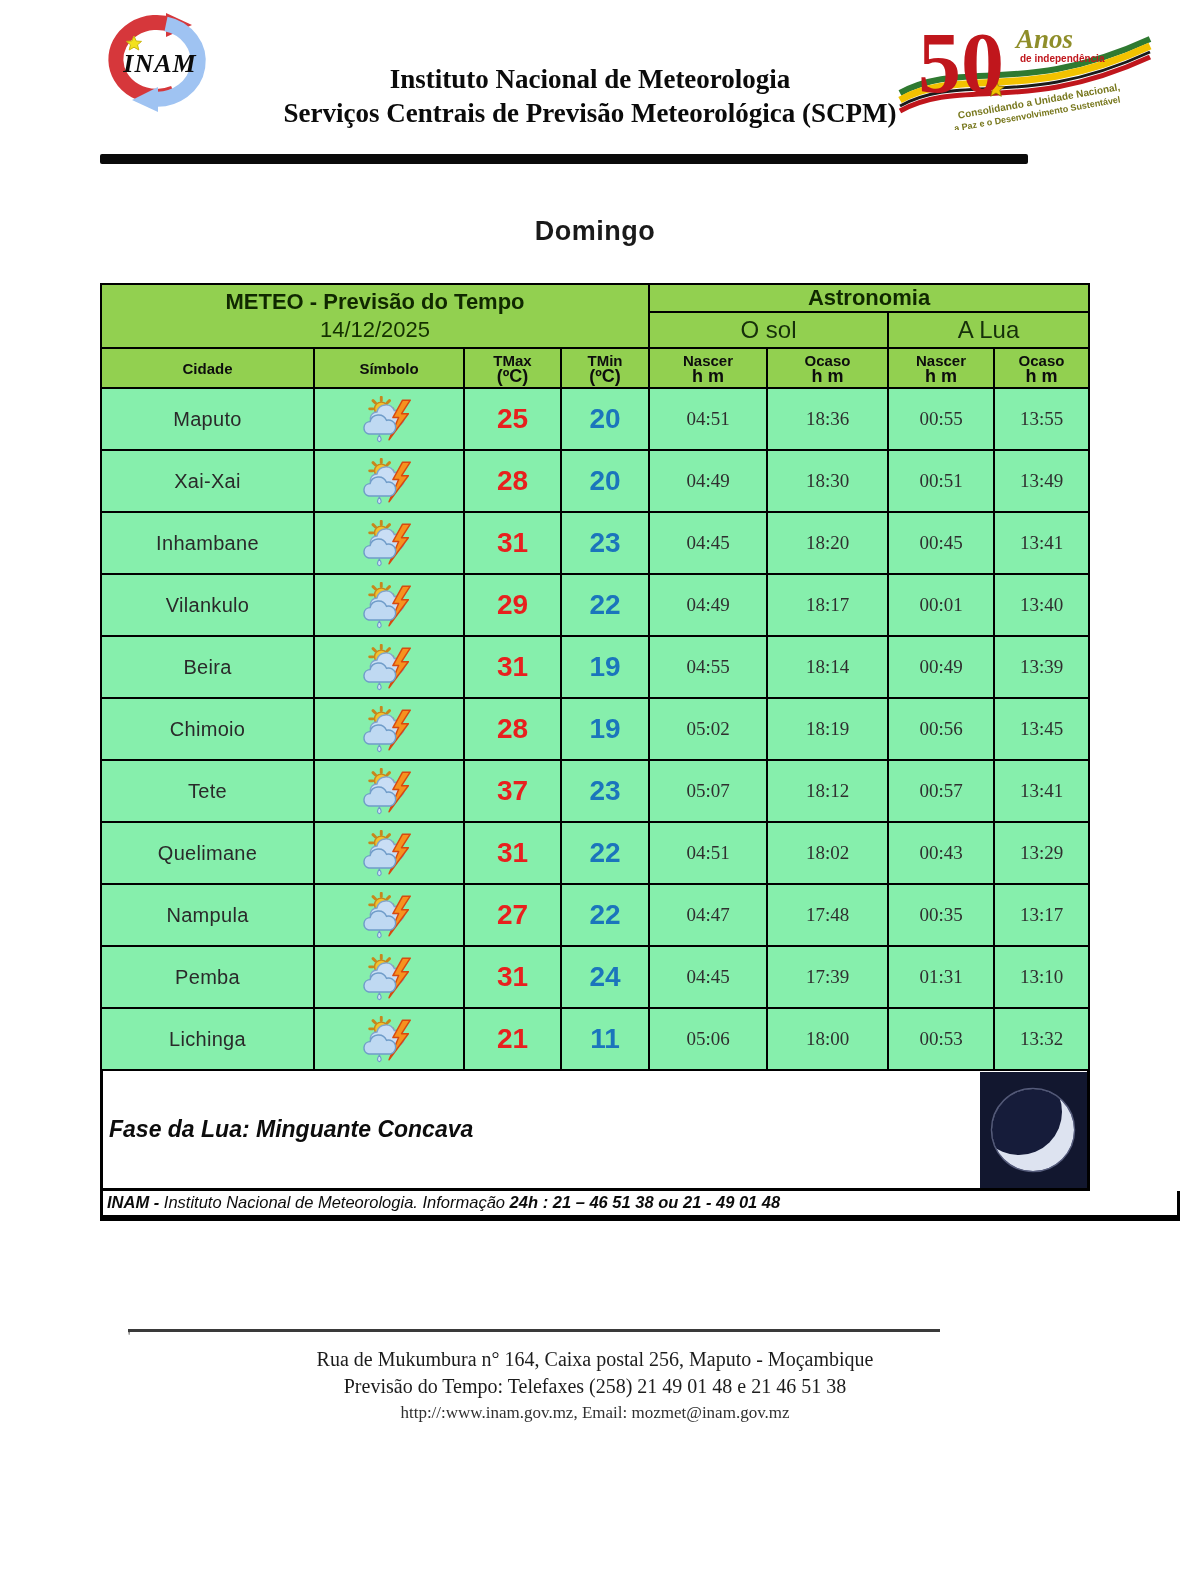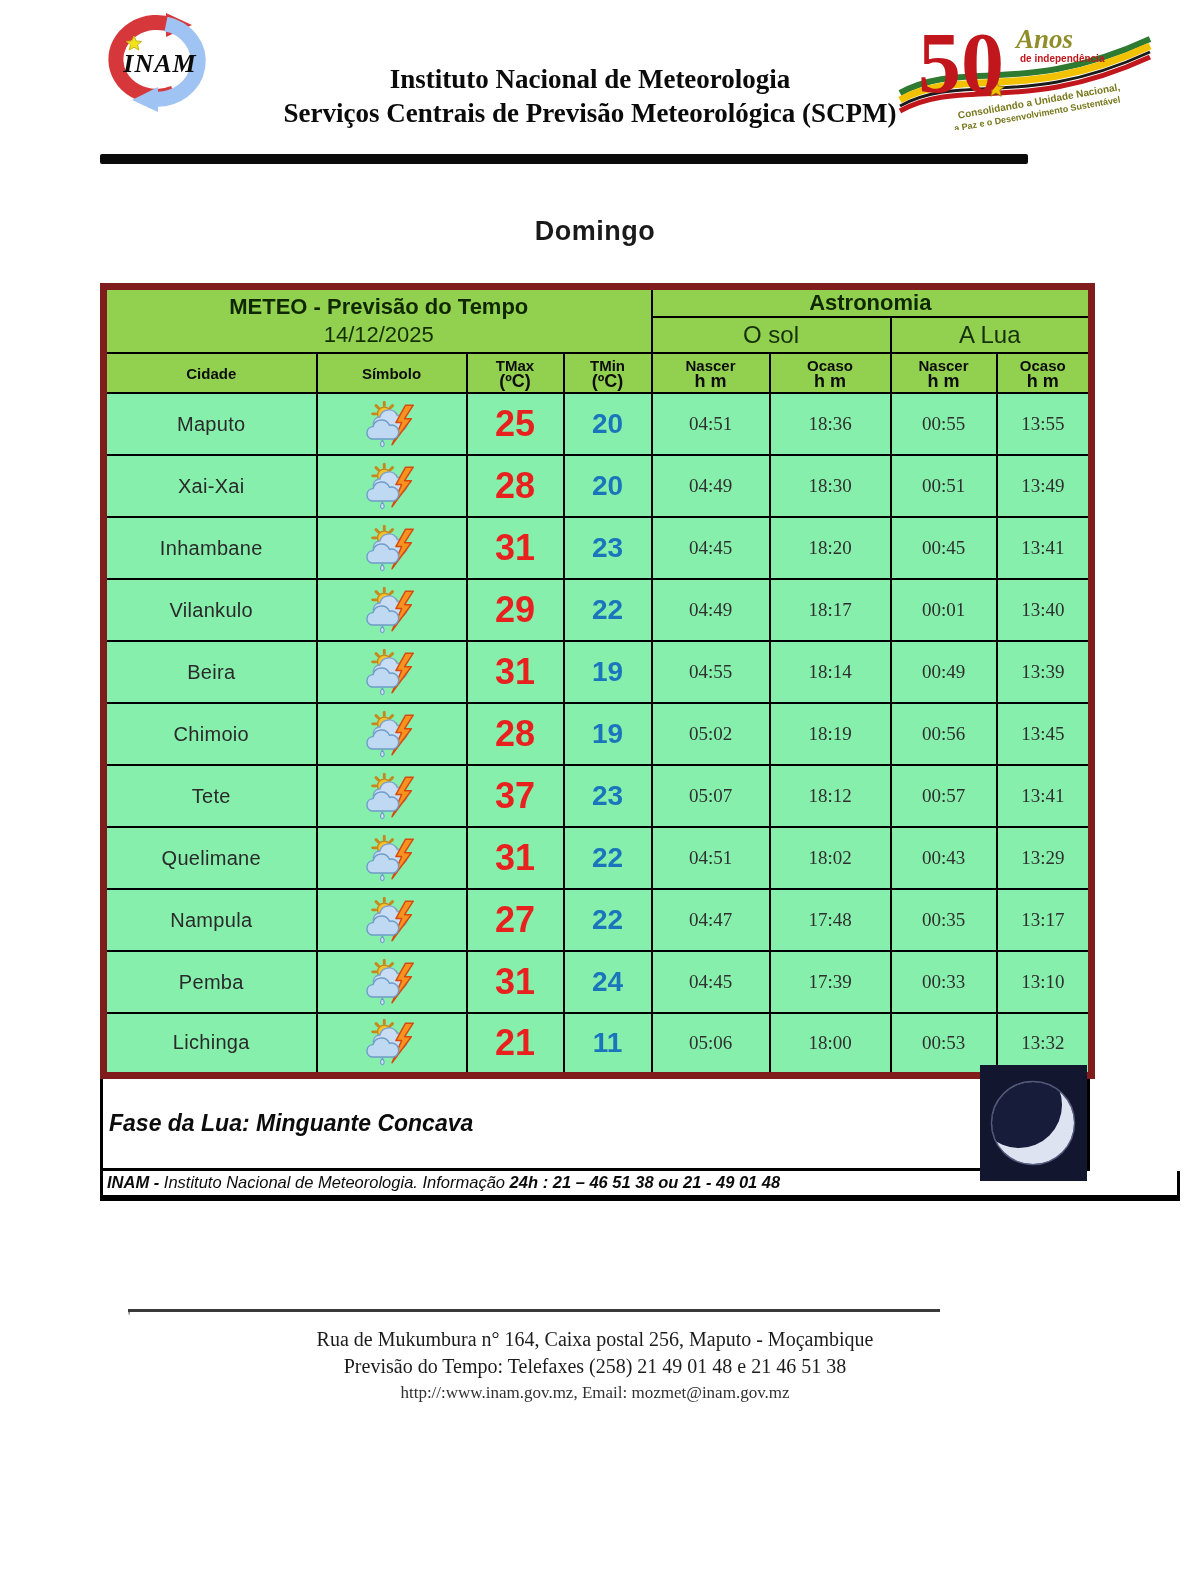--- a/index.html
+++ b/index.html
@@ -20,39 +20,39 @@
   .hdr-logo{position:absolute;left:-6px;top:10px;}
   .hdr-titles{position:absolute;left:130px;right:140px;top:62px;text-align:center;
     font-family:"Liberation Serif",serif;font-weight:bold;font-size:27px;line-height:34px;color:#0b0b0b;}
   .hdr-50{position:absolute;right:-70px;top:4px;}
   .rule-thick{height:10px;background:#0a0a0a;width:928px;margin-top:2px;border-radius:2px;}
 
   
   .day-title{margin-top:52px;text-align:center;font-size:27px;font-weight:bold;color:#1a1a1a;letter-spacing:0.5px;}
 
   
-  table.fx{border-collapse:collapse;table-layout:fixed;width:990px;margin-top:36px;border:7px solid #7f1d1d;}
+  table.fx{border-collapse:collapse;table-layout:fixed;width:990px;margin-top:36px;border:1px solid #7f1d1d;}
   table.fx th,table.fx td{border:2px solid #000;text-align:center;vertical-align:middle;padding:0;}
   .green{background:var(--green);}
   .meteo-top{font-size:22px;font-weight:bold;color:#102800;}
   .meteo-date{font-size:22px;font-weight:normal;color:#143000;margin-top:2px;}
   .astro{font-size:22px;font-weight:bold;color:#102800;height:28px;}
   .sunmoon{font-size:24px;font-weight:normal;color:#16300a;height:36px;}
   .colhead{height:40px;}
   .colhead .l1{font-size:15px;font-weight:bold;line-height:17px;color:#0d0d0d;}
   .colhead .l2{font-size:18px;font-weight:bold;line-height:15px;color:#0d0d0d;}
   tbody tr{height:62px;background:#86efac;}
   td.c-city{font-size:20px;color:#2a2a2a;letter-spacing:0.3px;}
-  td.c-tmax{font-size:36px;font-weight:bold;color:var(--tmax);}
+  td.c-tmax{font-size:28px;font-weight:bold;color:var(--tmax);}
   td.c-tmin{font-size:28px;font-weight:bold;color:var(--tmin);}
   td.c-time{font-family:"Liberation Serif",serif;font-size:19px;color:#2f2f2f;}
   td.c-sym svg{display:block;margin:0 auto;}
 
   
-  .moon-band{width:990px;height:92px;border:3px solid #000;border-top:none;
+  .moon-band{width:990px;height:120px;border:3px solid #000;border-top:none;
     display:flex;align-items:center;justify-content:space-between;}
   .moon-text{padding-left:6px;font-size:23px;font-weight:bold;font-style:italic;color:#0c0c0c;}
   .moon-img{height:116px;width:107px;flex:none;}
 
   
   .info-bar{width:1080px;border:3px solid #000;border-top:none;border-bottom:6px solid #000;
     padding:2px 4px 3px 4px;font-size:16.5px;font-style:italic;color:#0c0c0c;white-space:nowrap;}
   .info-bar .b{font-weight:bold;}
 
   
@@ -363,21 +363,21 @@
     <path d="M16,30 a7,7 0 0 1 1.5,-13.8 a9.5,9.5 0 0 1 18,-1.5 a7.5,7.5 0 0 1 4.5,15.3 z" fill="#C9DEF5" stroke="#7FA3CC" stroke-width="1.5"></path>
     <polygon points="44,4 34,22 40,22 30,45 50,18 43,18 52,4" fill="#F6921E" stroke="#D8490F" stroke-width="1.5" stroke-linejoin="round"></polygon>
     <path d="M9,39 a6.5,6.5 0 0 1 1.4,-12.8 a9,9 0 0 1 17,-1.4 a7,7 0 0 1 4.2,14.2 z" fill="#BFD9F2" stroke="#6F9CC9" stroke-width="1.5"></path>
     <path d="M20,40 c2.6,3.6 2.6,6 0,7 c-2.6,-1 -2.6,-3.4 0,-7 z" fill="#CFE2F4" stroke="#6F9CC9" stroke-width="1.2"></path>
   </svg>
 </td>
           <td class="c-tmax">31</td>
           <td class="c-tmin">24</td>
           <td class="c-time">04:45</td>
           <td class="c-time">17:39</td>
-          <td class="c-time">00:33</td>
+          <td class="c-time">01:31</td>
           <td class="c-time">13:10</td>
         </tr>
         <tr>
           <td class="c-city">Lichinga</td>
           <td class="c-sym">
   <svg width="58" height="47" viewBox="0 0 60 48">
     <g>
       <path d="M22,4.5 L22,1 M28,7 L30.5,4.5 M30.5,13 L34,13 M16,7 L13.5,4.5 M13.5,13 L10,13 M16,19 L13.5,21.5 M28,19 L30.5,21.5" stroke="#C8861B" stroke-width="3" stroke-linecap="round" fill="none"></path>
       <circle cx="22" cy="13" r="7" fill="#F2C12E" stroke="#C8861B" stroke-width="1.5"></circle>
     </g>

